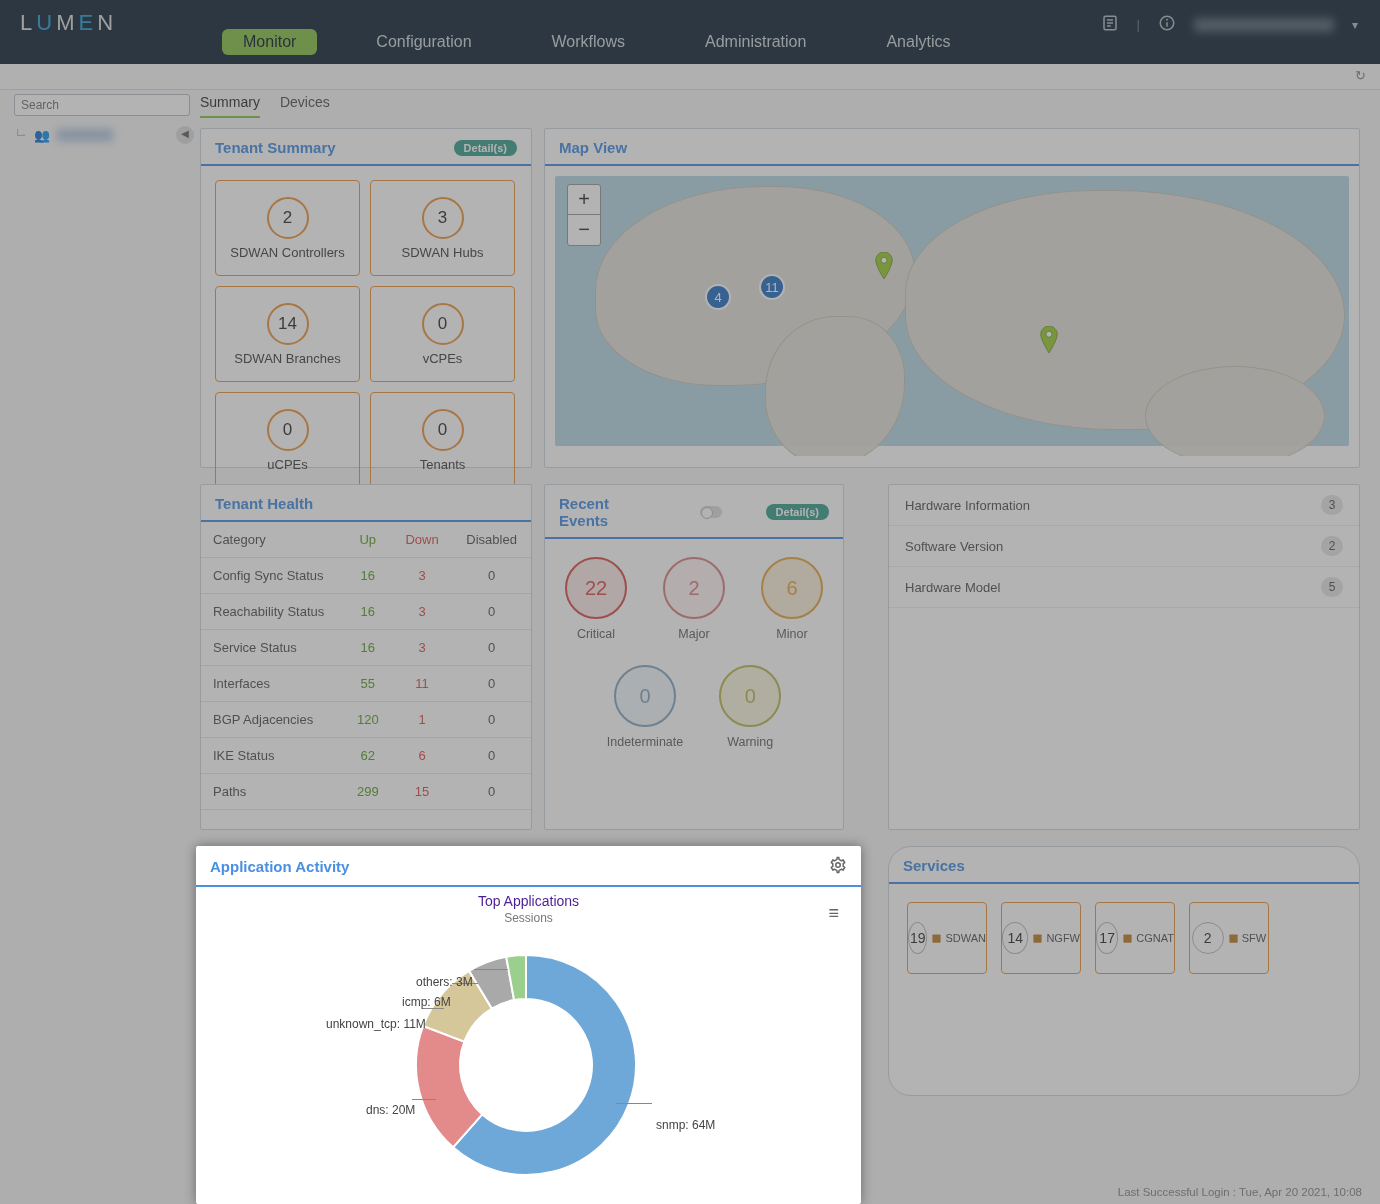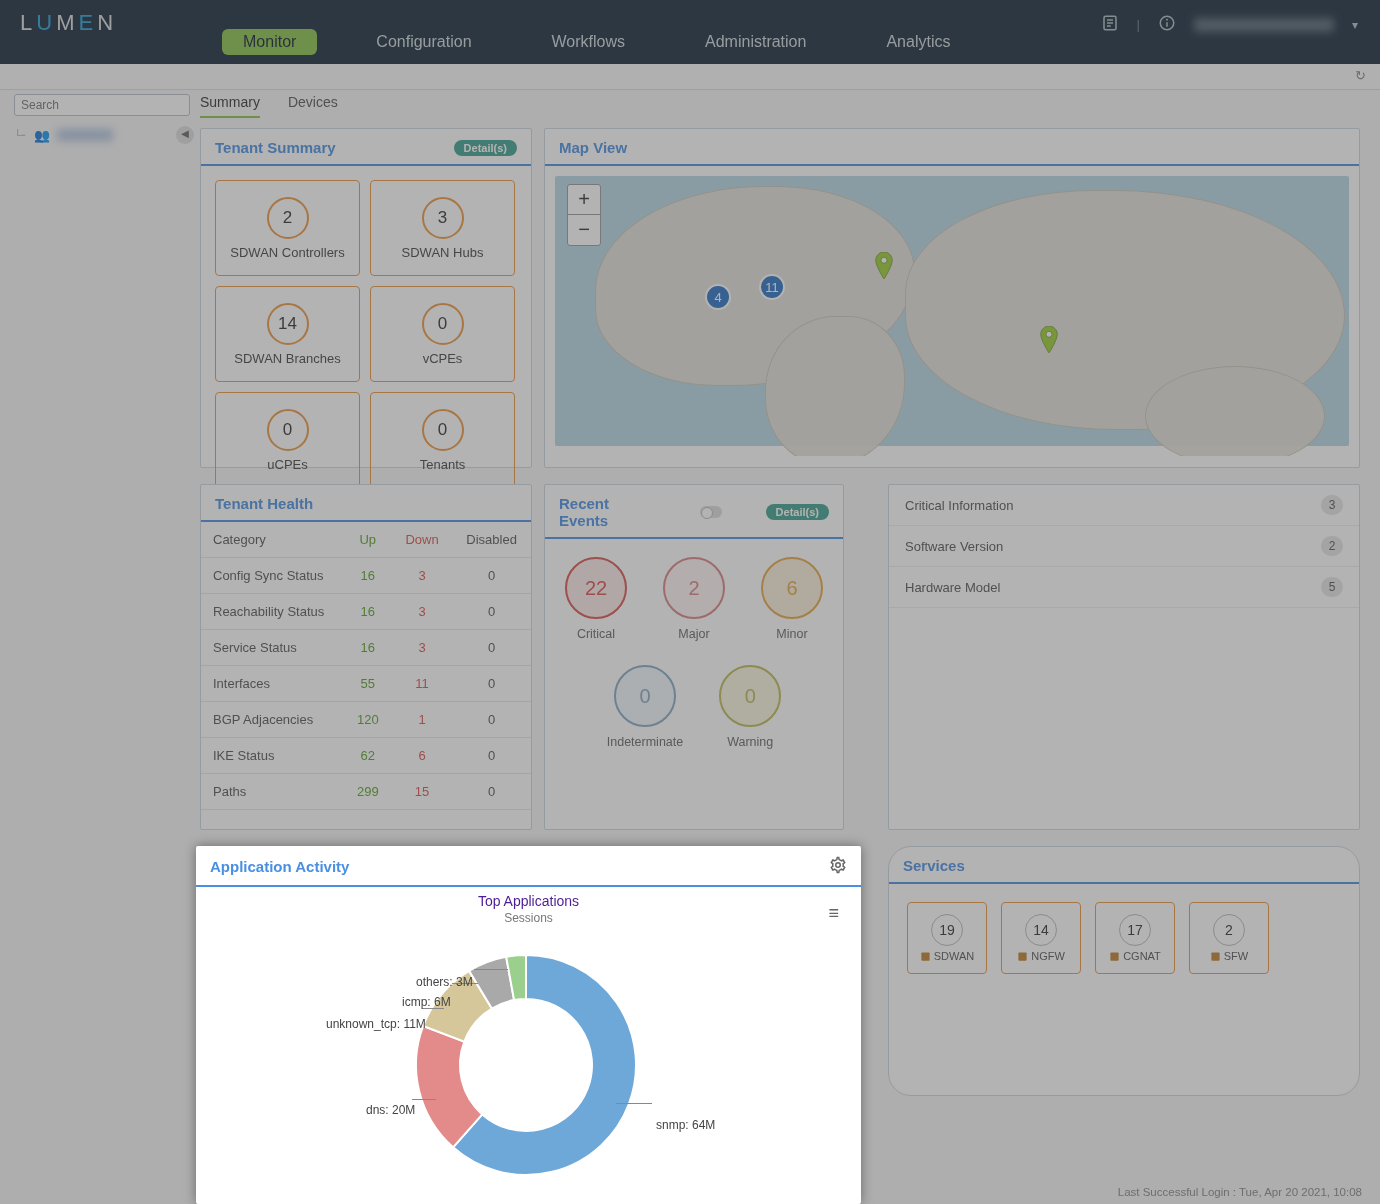--- a/index.html
+++ b/index.html
@@ -23,21 +23,21 @@
 
 .toolbar2 { height:26px; background:#fafafa; border-bottom:1px solid #ddd; position:relative; }
 .toolbar2 .refresh { position:absolute; right:14px; top:4px; color:#888; cursor:pointer; }
 
 .leftcol { position:absolute; top:94px; left:14px; width:180px; }
 .searchbox { width:176px; height:22px; border:1px solid #b8c0c8; border-radius:3px; padding:2px 6px; font-size:12px; color:#999; background:#fff; }
 .treeitem { margin-top:10px; display:flex; align-items:center; gap:6px; color:#888; }
 .treeitem .blurname { filter:blur(4px); background:#b0c4de; width:56px; height:12px; border-radius:2px; }
 .treeitem .arrow { margin-left:auto; width:18px; height:18px; border-radius:50%; background:#ddd; text-align:center; line-height:16px; color:#666; cursor:pointer; font-size:13px;}
 
-.subtabs { position:absolute; top:94px; left:200px; display:flex; gap:28px; font-size:14px; }
+.subtabs { position:absolute; top:94px; left:200px; display:flex; gap:20px; font-size:14px; }
 .subtabs .st { color:#555; cursor:pointer; padding-bottom:6px; }
 .subtabs .st.active { color:#333; border-bottom:2px solid #8bc34a; }
 
 .main { position:absolute; top:128px; left:200px; right:14px; }
 
 .panel { background:#fff; border:1px solid #cdd6dc; border-radius:2px; position:absolute; }
 .panel-h { font-size:15px; font-weight:600; color:#4a90e2; padding:10px 14px 8px; border-bottom:2px solid #4a90e2; display:flex; align-items:center;gap:38px; }
 .panel-h .badge { margin-left:auto; background:#3fa08f; color:#fff; font-size:11px; padding:2px 10px; border-radius:10px; cursor:pointer; }
 .panel-h .toggle { width:22px; height:12px; background:#ddd; border-radius:7px; margin-left:auto; margin-right:6px; position:relative; }
 .panel-h .toggle::after{content:"";position:absolute;width:10px;height:10px;background:#fff;border-radius:50%;top:1px;left:1px;border:1px solid #bbb;}
@@ -76,21 +76,21 @@
 .minor{ border-color:#efc071; color:#e6a645; background:#fbf2dd;}
 .indet{ border-color:#bcd3e6; color:#88a9c3; background:#f3f8fc;}
 .warn { border-color:#d6d08a; color:#bdb95a; background:#f8f7e1;}
 
 
 .sysrow { display:flex; align-items:center; padding:10px 16px; border-bottom:1px solid #eee; color:#555;}
 .sysrow .chip { margin-left:auto; background:#e5e5e5; width:22px; height:20px; border-radius:10px; text-align:center; line-height:20px; font-size:12px; color:#555;}
 
 
 .svc { display:flex; gap:14px; padding:18px; flex-wrap:wrap;}
-.svc .tile2 { width:80px; height:72px; border:1.5px solid #ec9740; border-radius:4px; display:flex; flex-direction:column; align-items:center; justify-content:center; gap:4px; cursor:pointer;}
+.svc .tile2 { width:80px; height:72px; border:1.5px solid #ec9740; border-radius:4px; display:flex; align-items:center; justify-content:center; gap:4px; cursor:pointer;}
 .svc .tile2 .c2 { width:32px;height:32px;border:1.5px solid #bbb;border-radius:50%;display:flex;align-items:center;justify-content:center;font-size:14px;}
 .svc .tile2 .sl { font-size:11px;color:#555;display:flex;align-items:center;gap:3px;}
 .svc .tile2 .sl svg{width:11px;height:11px;fill:#c08030;}
 
 .footer { position:absolute; bottom:6px; width:100%; text-align:center; font-size:11.5px; color:#888; }
 .loginfo { position:absolute; bottom:6px; right:18px; font-size:11.5px; color:#888;}
 
 
 .appact { position:absolute; top:846px; left:196px; width:665px; height:358px; padding:0; }
 .appact .panel-h .gear{ margin-left:auto; color:#666; cursor:pointer;}
@@ -303,21 +303,21 @@
    <div class="ec warn">0</div>
    <div class="lbl">Warning</div>
   </div>
         </div>
       </div>
   </div>
 
   <div class="panel" style="top:356px;left:688px;width:472px;height:346px;">
     <div id="sys-body">
         <div class="sysrow">
-      <span>Critical Information</span>
+      <span>Hardware Information</span>
       <span class="chip">3</span>
     </div>
         <div class="sysrow">
       <span>Software Version</span>
       <span class="chip">2</span>
     </div>
         <div class="sysrow">
       <span>Hardware Model</span>
       <span class="chip">5</span>
     </div>

